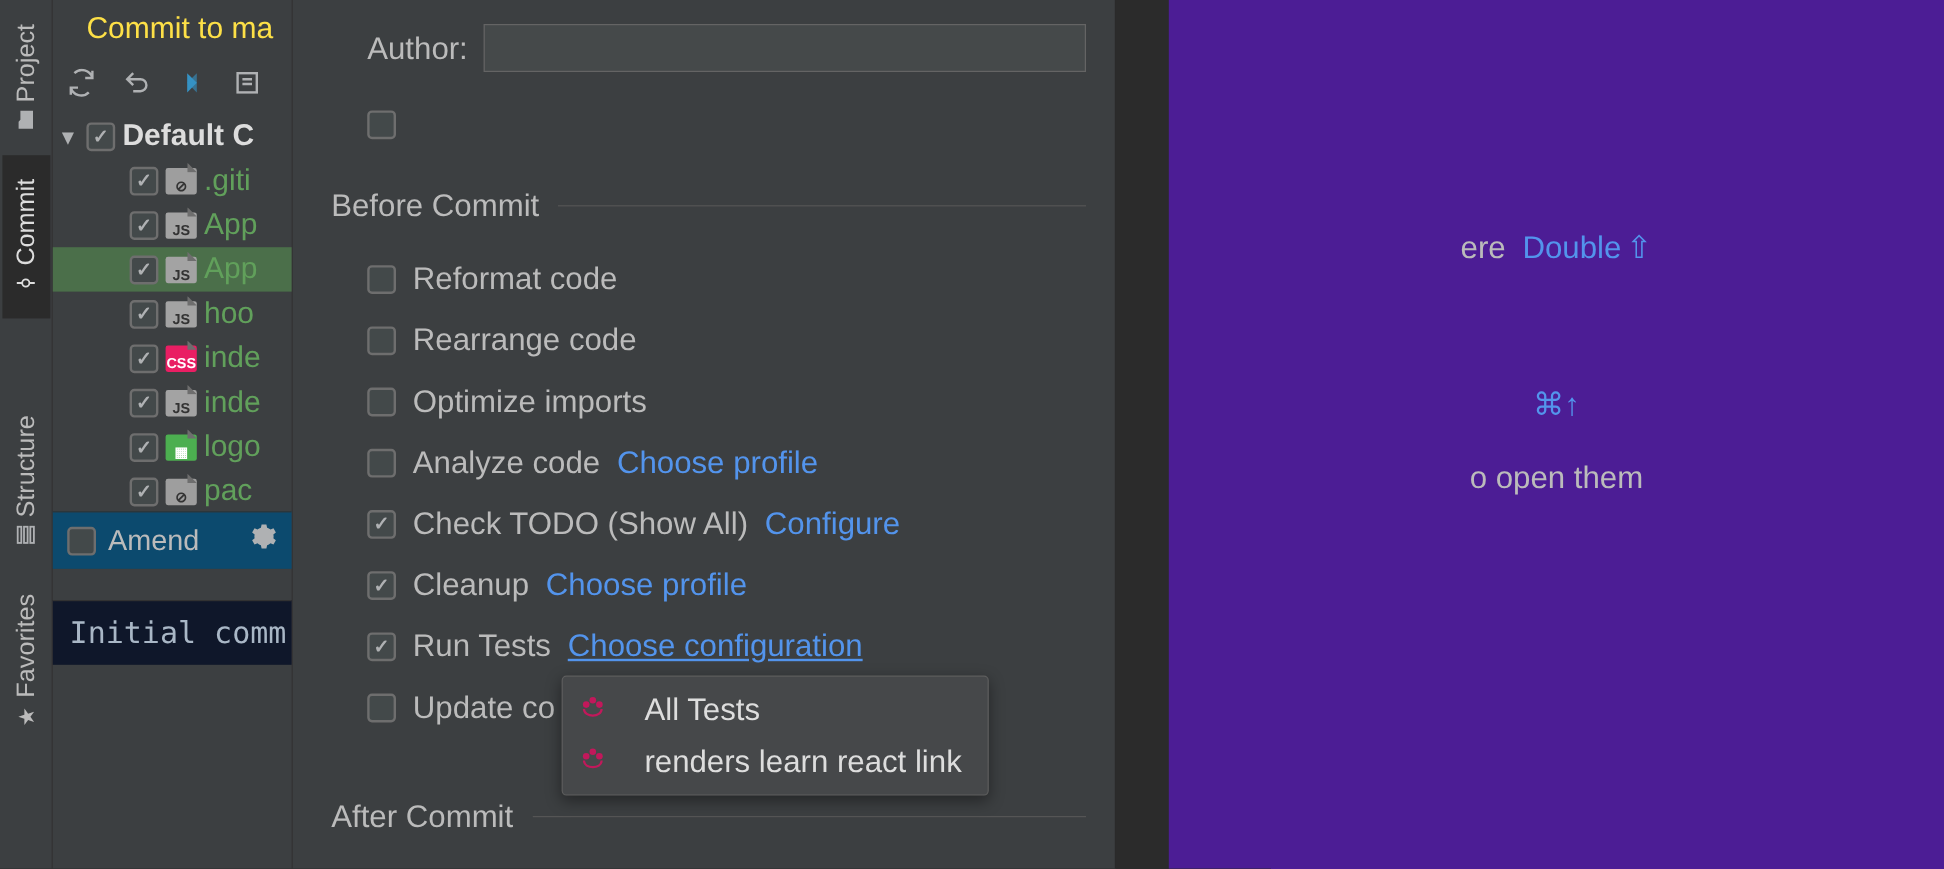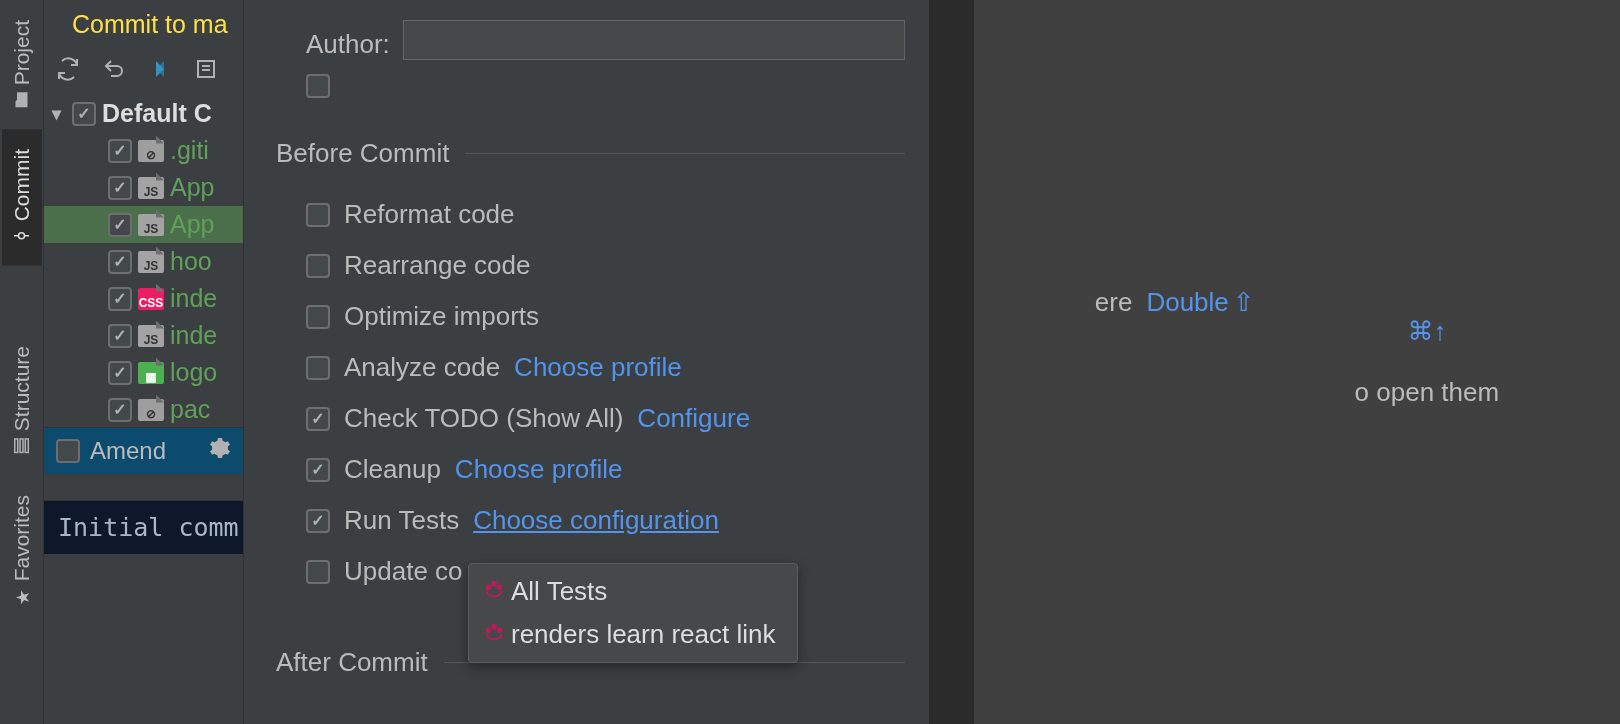--- a/index.html
+++ b/index.html
@@ -196,23 +196,23 @@
       left: 244px;
       top: 0;
       width: 686px;
       height: 100%;
       background: #3c3f41;
       border-right: 1px solid #2a2a2a;
       padding: 20px 24px 20px 16px;
     }
     .option-row {
       display: flex;
-      align-items: flex-end;
+      align-items: center;
       gap: 13px;
-      margin-bottom: 4px;
+      margin-bottom: 22px;
       padding-left: 46px;
       font-size: 26px;
     }
     .author-label {
       color: #bbbbbb;
     }
     .author-input {
       flex: 1;
       height: 40px;
       background: #45494a;
@@ -257,41 +257,41 @@
       background: #46484a;
       border: 1px solid #5e5e5e;
       border-radius: 4px;
       padding: 6px 0;
       box-shadow: 0 4px 12px rgba(0,0,0,0.4);
       z-index: 100;
     }
     .dropdown-item {
       display: flex;
       align-items: center;
-      gap: 4px;
+      gap: 30px;
       padding: 6px 22px 6px 14px;
       font-size: 26px;
       color: #dddddd;
       cursor: pointer;
     }
     .jest-icon {
       color: #c2185b;
       font-size: 22px;
       width: 24px;
     }
     
     .editor-area {
       position: absolute;
       left: 930px;
       top: 0;
       right: 0;
       height: 100%;
-      background: #404040;
-      display: flex;
-      flex-direction: row;
+      background: #4c1d95;
+      display: flex;
+      flex-direction: column;
       align-items: center;
       justify-content: center;
       gap: 100px;
       font-size: 26px;
       margin-left: 44px;
     }
     .editor-hint {
       display: flex;
       gap: 14px;
       align-items: center;

